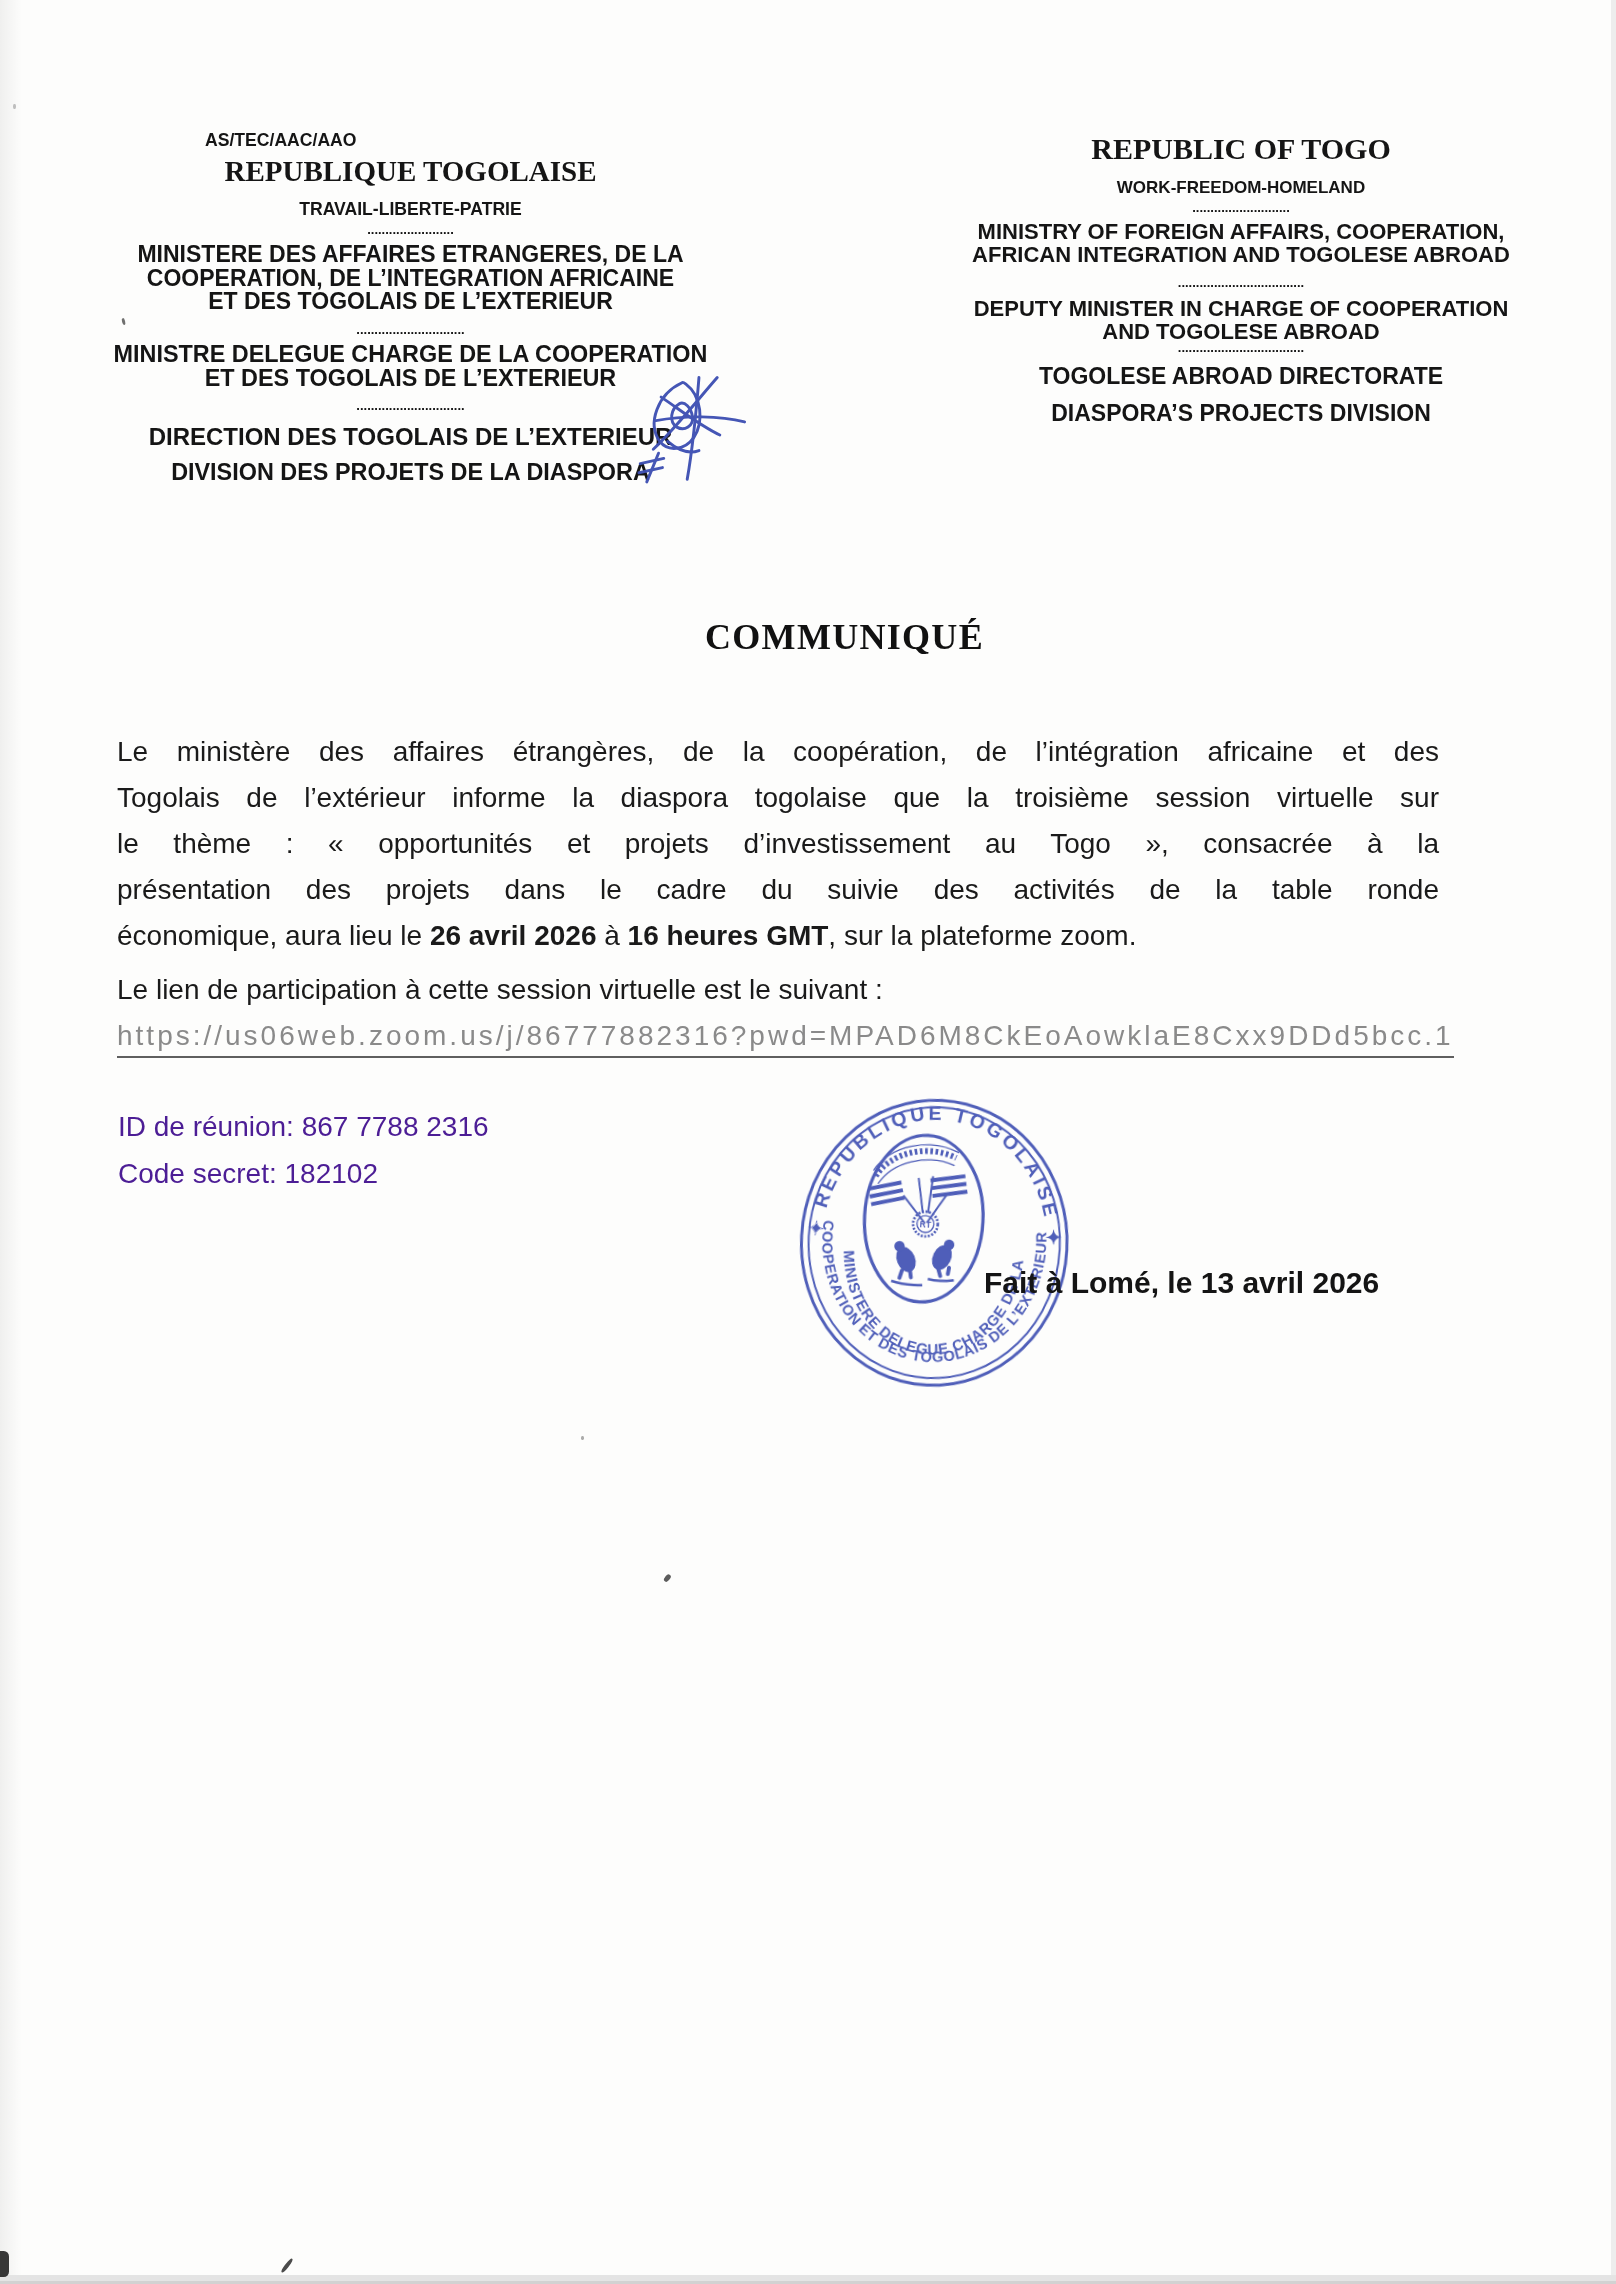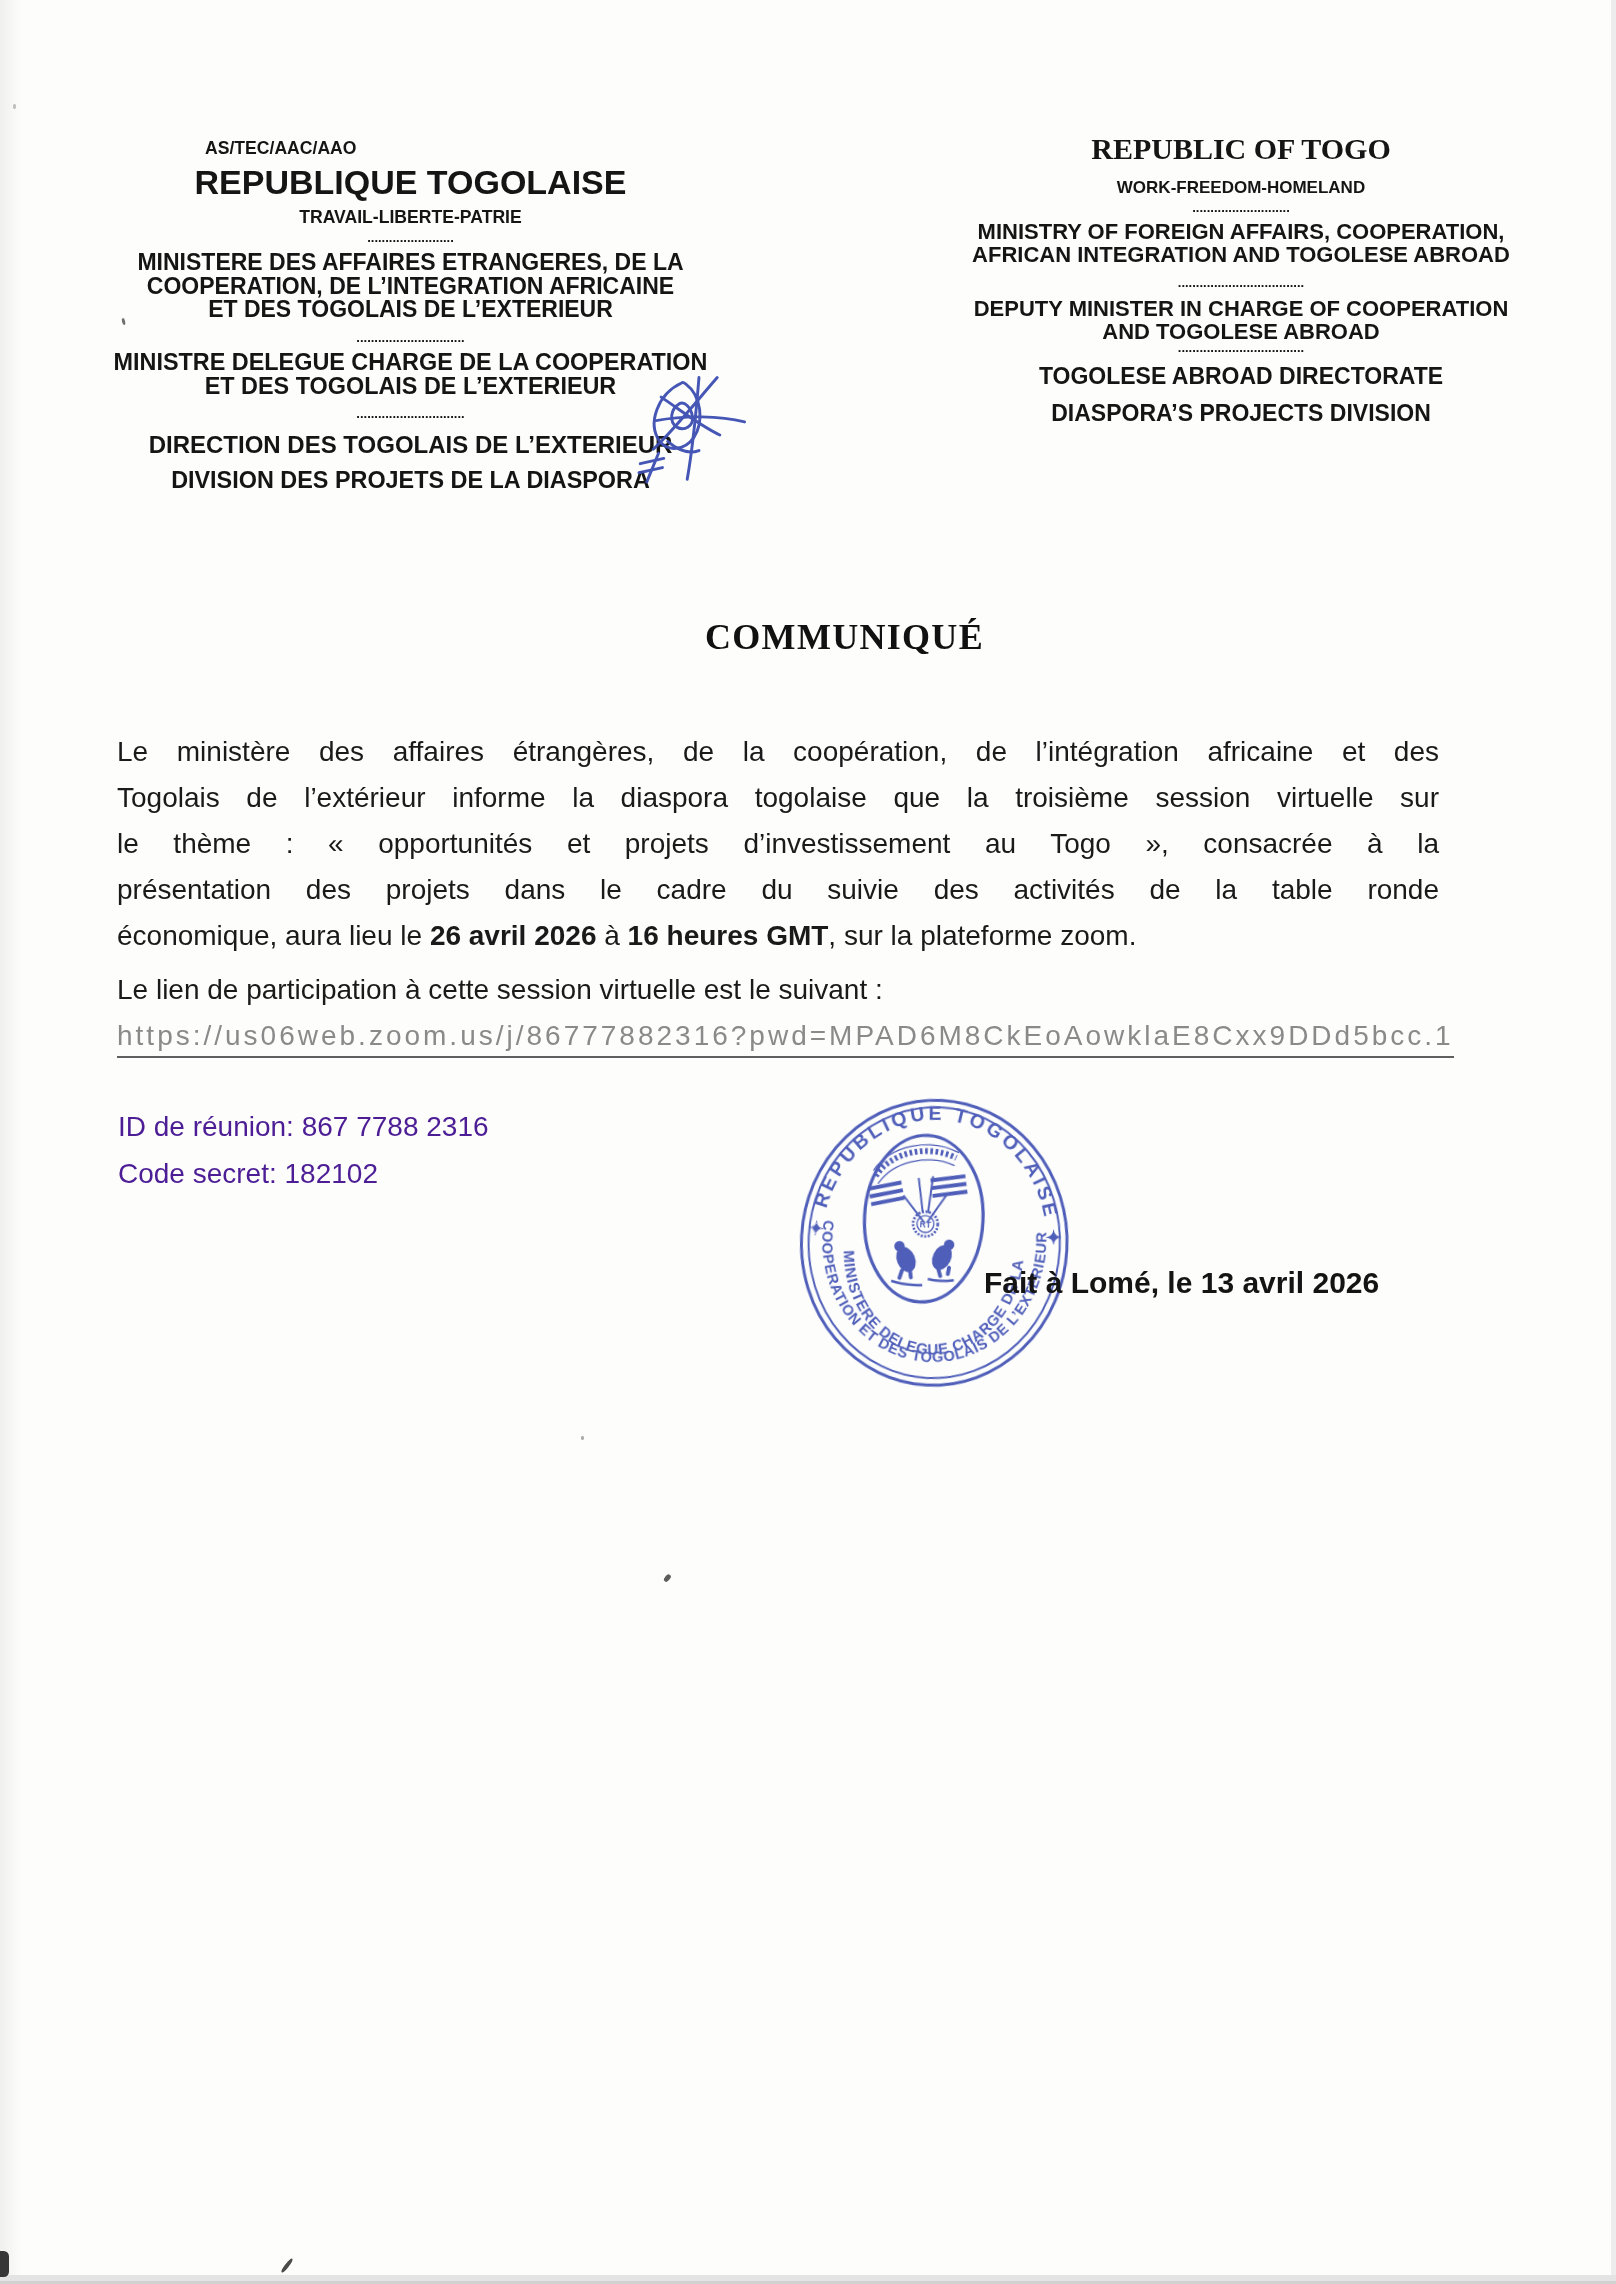--- a/index.html
+++ b/index.html
@@ -2,21 +2,21 @@
 <html style="--stamp-blue: #4252b4; --pen-blue: #3c4eb2; --link-gray: #8a8a8a; --text: #1a1a1a;font-size:10.4px"><head>
 <meta charset="utf-8">
 <style>
   html,body{margin:0;padding:0;background:#888;}
   #page{
     position:relative;width:1617px;height:2284px;background:#fdfdfc;
     font-family:"Liberation Sans","DejaVu Sans",sans-serif;color:#1e1e1e;
     overflow:hidden;
   }
   
-  .colL{position:absolute;left:111px;top:16px;width:599px;height:508px;}
+  .colL{position:absolute;left:111px;top:8px;width:599px;height:508px;}
   .colR{position:absolute;left:938px;top:0;width:606px;height:456px;}
   .hline{position:absolute;left:0;width:100%;text-align:center;font-weight:bold;
          color:#151515;white-space:nowrap;}
   .sep{font-weight:900;letter-spacing:0;font-size:13px;line-height:13px;color:#111;}
   .refline{text-align:left;padding-left:94px;}
   
   .title{position:absolute;left:0;top:616px;width:100%;text-align:center;
          font-family:"Liberation Serif","DejaVu Serif",serif;font-weight:bold;
          font-size:36px;letter-spacing:1.3px;color:#111;padding-left:36px;}
   
@@ -46,21 +46,21 @@
   .bandB2{position:absolute;left:0;bottom:0;width:100%;height:2.6px;background:#d2d2d2;z-index:5;}
   .speck{position:absolute;background:#333;border-radius:45%;z-index:4;}
 </style>
 </head>
 <body>
 
 <div id="page">
 
   <div class="colL">
     <div class="hline refline" style="top:122px;font-size:17.6px;">AS/TEC/AAC/AAO</div>
-    <div class="hline" style="top:147px;font-size:34px;">REPUBLIQUE TOGOLAISE</div>
+    <div class="hline" style="top:147px;font-size:29px;font-family:Liberation Serif, serif;">REPUBLIQUE TOGOLAISE</div>
     <div class="hline" style="top:191px;font-size:17.6px;">TRAVAIL-LIBERTE-PATRIE</div>
     <div class="hline sep" style="top:215px;">........................</div>
     <div class="hline" style="top:233px;font-size:23px;">MINISTERE DES AFFAIRES ETRANGERES, DE LA</div>
     <div class="hline" style="top:257px;font-size:23px;">COOPERATION, DE L’INTEGRATION AFRICAINE</div>
     <div class="hline" style="top:280px;font-size:23px;">ET DES TOGOLAIS DE L’EXTERIEUR</div>
     <div class="hline sep" style="top:315px;">..............................</div>
     <div class="hline" style="top:333px;font-size:23.4px;">MINISTRE DELEGUE CHARGE DE LA COOPERATION</div>
     <div class="hline" style="top:357px;font-size:23.4px;">ET DES TOGOLAIS DE L’EXTERIEUR</div>
     <div class="hline sep" style="top:391px;">..............................</div>
     <div class="hline" style="top:415px;font-size:24px;">DIRECTION DES TOGOLAIS DE L’EXTERIEUR</div>

